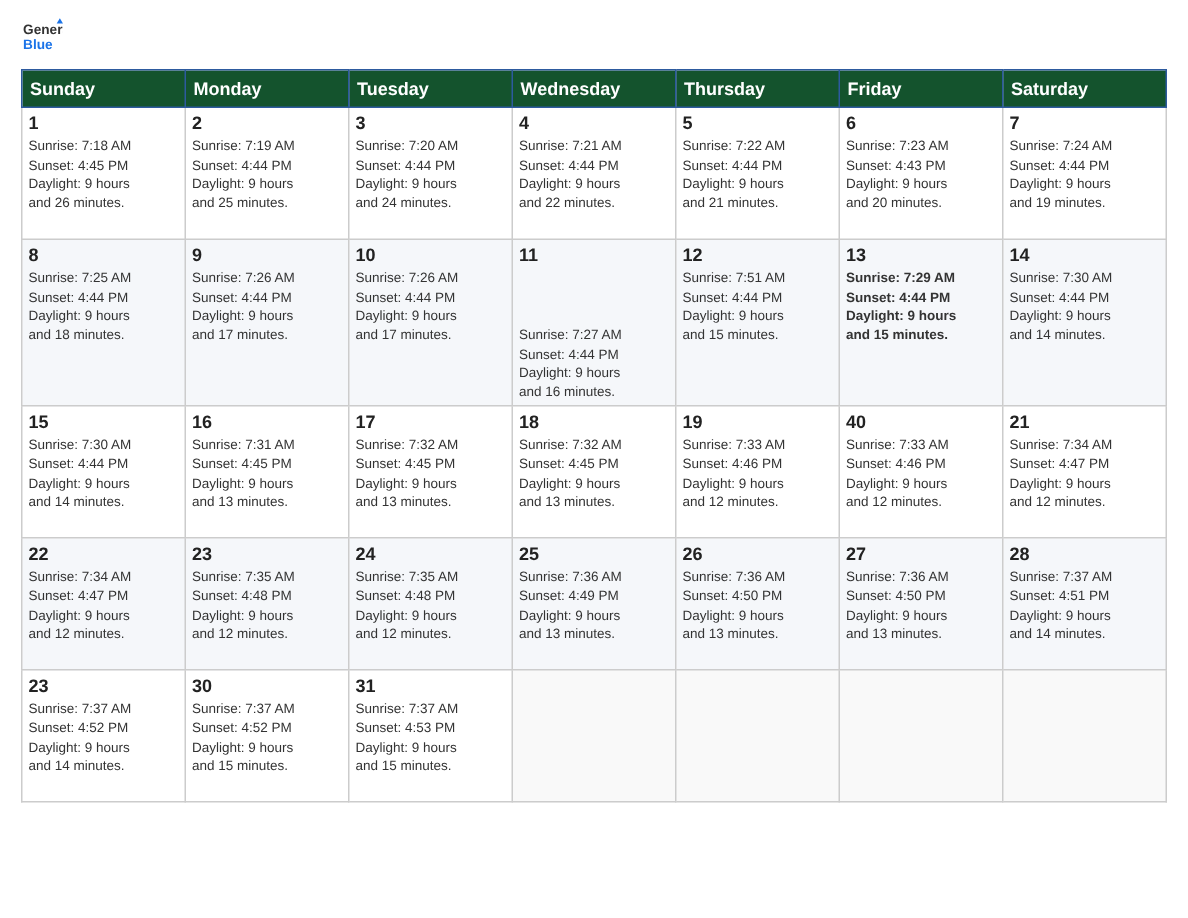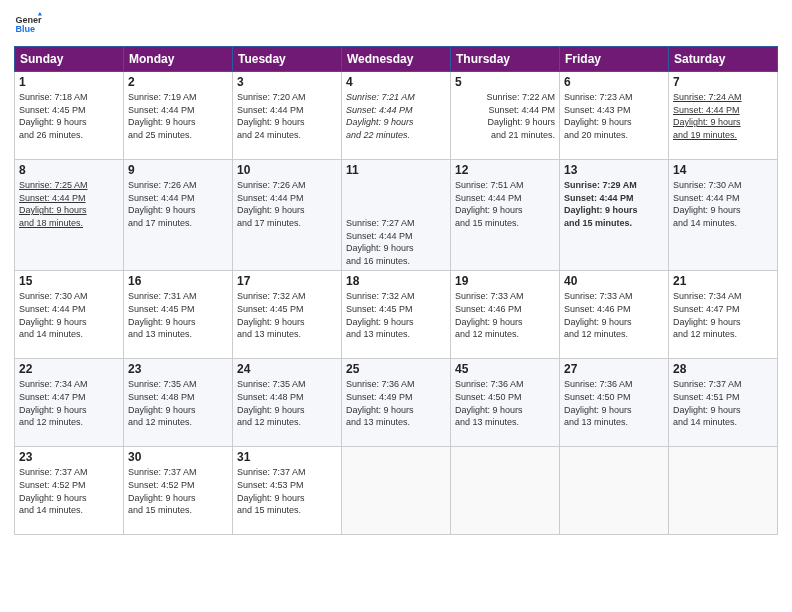--- a/index.html
+++ b/index.html
@@ -42,21 +42,21 @@
     .subtitle {
       font-size: 14px;
       color: #555;
     }
     .calendar {
       width: 100%;
       border-collapse: collapse;
       font-size: 9.5px;
     }
     .calendar th {
-      background-color: #701a75;
+      background-color: #14532d;
       color: #fff;
       text-align: left;
       padding: 5px 5px;
       font-size: 12px;
       font-weight: bold;
       border: 1px solid #2d5a9e;
     }
     .calendar td {
       border: 1px solid #ccc;
       vertical-align: top;
@@ -136,51 +136,51 @@
           </td>
           <td>
             <span class="day-num">3</span>
             <div class="day-info" style="white-space: pre-line;">Sunrise: 7:20 AM
 Sunset: 4:44 PM
 Daylight: 9 hours
 and 24 minutes.</div>
           </td>
           <td>
             <span class="day-num">4</span>
-            <div class="day-info" style="white-space: pre-line; font-style: italic;">Sunrise: 7:21 AM
+            <div class="day-info" style="white-space: pre-line;">Sunrise: 7:21 AM
 Sunset: 4:44 PM
 Daylight: 9 hours
 and 22 minutes.</div>
           </td>
           <td>
             <span class="day-num">5</span>
-            <div class="day-info" style="white-space: pre-line; text-align: right;">Sunrise: 7:22 AM
+            <div class="day-info" style="white-space: pre-line;">Sunrise: 7:22 AM
 Sunset: 4:44 PM
 Daylight: 9 hours
 and 21 minutes.</div>
           </td>
           <td>
             <span class="day-num">6</span>
             <div class="day-info" style="white-space: pre-line;">Sunrise: 7:23 AM
 Sunset: 4:43 PM
 Daylight: 9 hours
 and 20 minutes.</div>
           </td>
           <td>
             <span class="day-num">7</span>
-            <div class="day-info" style="white-space: pre-line; text-decoration: underline;">Sunrise: 7:24 AM
+            <div class="day-info" style="white-space: pre-line;">Sunrise: 7:24 AM
 Sunset: 4:44 PM
 Daylight: 9 hours
 and 19 minutes.</div>
           </td>
         </tr>
         <tr>
           <td>
             <span class="day-num">8</span>
-            <div class="day-info" style="white-space: pre-line; text-decoration: underline;">Sunrise: 7:25 AM
+            <div class="day-info" style="white-space: pre-line;">Sunrise: 7:25 AM
 Sunset: 4:44 PM
 Daylight: 9 hours
 and 18 minutes.</div>
           </td>
           <td>
             <span class="day-num">9</span>
             <div class="day-info" style="white-space: pre-line;">Sunrise: 7:26 AM
 Sunset: 4:44 PM
 Daylight: 9 hours
 and 17 minutes.</div>
@@ -295,21 +295,21 @@
 and 12 minutes.</div>
           </td>
           <td>
             <span class="day-num">25</span>
             <div class="day-info" style="white-space: pre-line;">Sunrise: 7:36 AM
 Sunset: 4:49 PM
 Daylight: 9 hours
 and 13 minutes.</div>
           </td>
           <td>
-            <span class="day-num">45</span>
+            <span class="day-num">26</span>
             <div class="day-info" style="white-space: pre-line;">Sunrise: 7:36 AM
 Sunset: 4:50 PM
 Daylight: 9 hours
 and 13 minutes.</div>
           </td>
           <td>
             <span class="day-num">27</span>
             <div class="day-info" style="white-space: pre-line;">Sunrise: 7:36 AM
 Sunset: 4:50 PM
 Daylight: 9 hours

